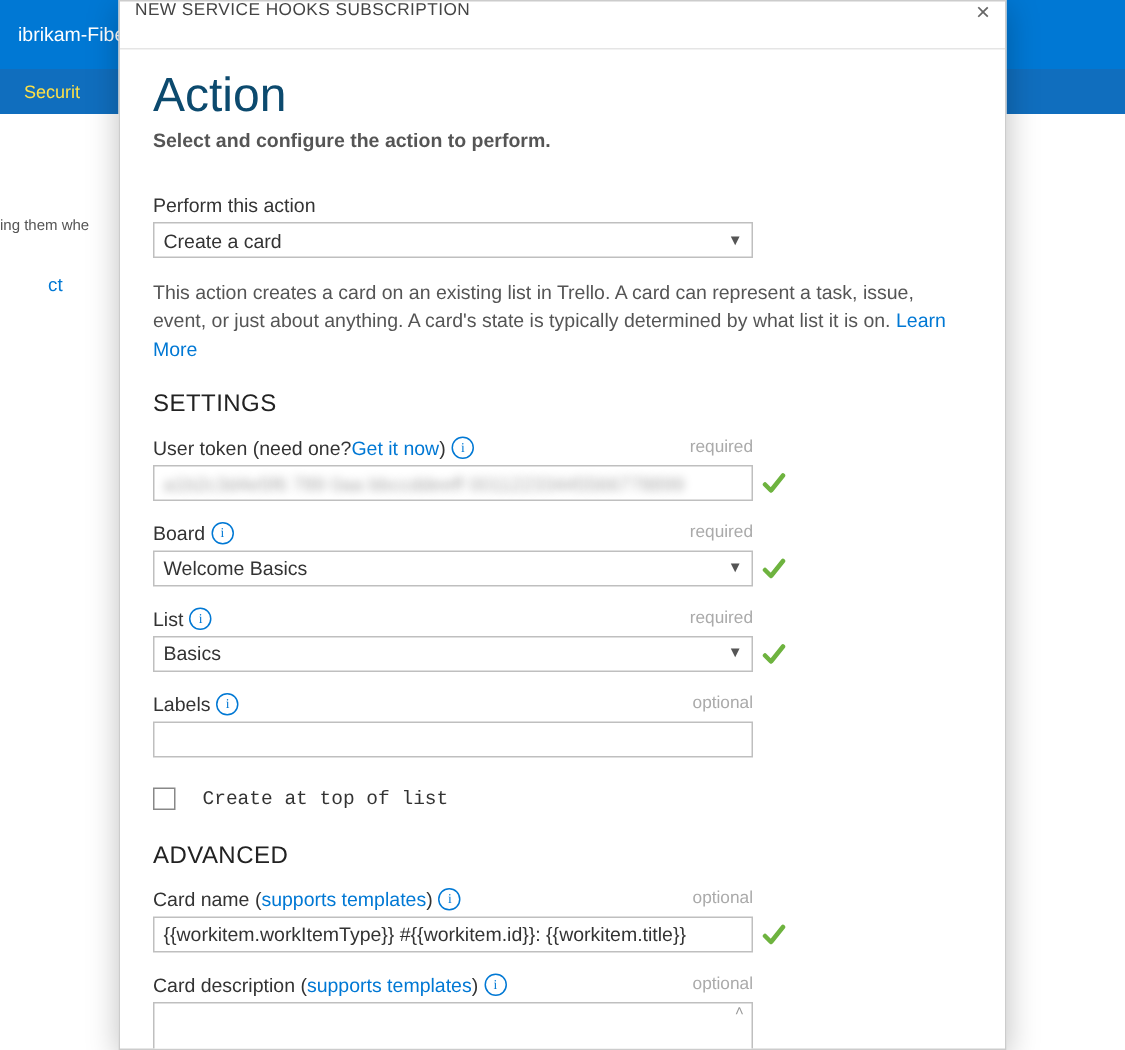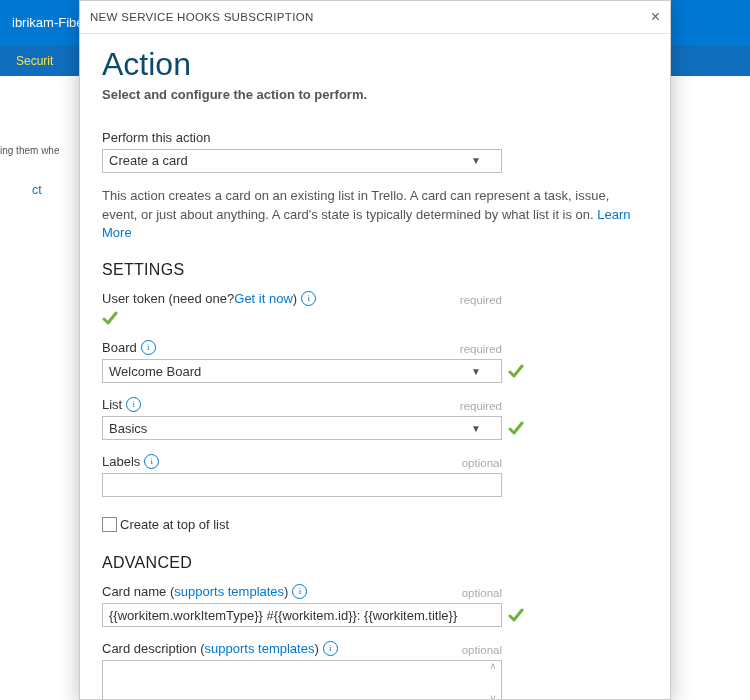--- a/index.html
+++ b/index.html
@@ -67,21 +67,20 @@
     background: #fff;
     border: 1px solid #ccc;
     box-shadow: 0 5px 20px rgba(0,0,0,.25);
     display: flex;
     flex-direction: column;
   }
   .modal-header {
     height: 32px;
     border-bottom: 1px solid #e5e5e5;
     display: flex;
-    align-items: center;
     padding: 0 10px;
   }
   .modal-title-small {
     font-size: 11.5px;
     letter-spacing: .3px;
     color: #444;
   }
   .modal-close {
     margin-left: auto;
     font-size: 16px;
@@ -104,21 +103,21 @@
     font-size: 13px;
     color: #555;
     margin-bottom: 28px;
     font-weight: bold;
   }
   .field-label {
     font-size: 13px;
     color: #333;
     margin-bottom: 4px;
     display: flex;
-    align-items: flex-end;
+    align-items: center;
   }
   .field-label .right-hint {
     margin-left: auto;
     font-size: 11.5px;
   }
   .hint-required { color: #aaa; }
   .hint-optional { color: #aaa; }
   .link { color: #0078d4; cursor: pointer; }
   .info-icon {
     display: inline-flex;
@@ -155,21 +154,21 @@
     height: 46px;
     resize: none;
     padding: 4px 6px;
     line-height: 1.3;
   }
   .select {
     display: flex;
     align-items: center;
     justify-content: space-between;
     cursor: pointer;
-    padding-right: 20px;
+    padding-right: 6px;
     text-align: right;
   }
   .select .chev {
     font-size: 10px;
     color: #555;
   }
   .check {
     width: 16px;
     height: 16px;
     flex: 0 0 auto;
@@ -191,24 +190,25 @@
   }
   .desc {
     font-size: 13px;
     color: #555;
     line-height: 1.45;
     margin: 14px 0 18px 0;
   }
   .checkbox-row {
     display: flex;
     align-items: center;
-    gap: 3px;
+    gap: 18px;
     margin: 20px 0 22px 0;
     font-size: 13px;
     color: #333;
+    font-family: Liberation Mono, monospace;
   }
   .checkbox {
     width: 13px; height: 13px;
     border: 1px solid #888;
     background: #fff;
   }
   .textarea-wrap {
     position: relative;
     flex: 1 1 auto;
     display: flex;
@@ -273,35 +273,36 @@
     <div class="section-head">SETTINGS</div>
 
     <div class="field-label" style="width:400px">
       <span>User token (need one? </span>
       <span class="link">Get it now</span>
       <span>)</span>
       <span class="info-icon">i</span>
       <span class="right-hint hint-required">required</span>
     </div>
     <div class="row">
+      <div class="input blurred" style="width:400px; flex:0 0 400px; line-height:24px">a1b2c3d4e5f6 789 0aa bbccddeeff 00112233445566778899</div>
       <span class="check">
         <svg viewBox="0 0 16 16">
             <path d="M2 9 L6 13 L14 3" stroke="#6eb33f" stroke-width="3" fill="none" stroke-linecap="round" stroke-linejoin="round"></path>
           </svg>
       </span>
     </div>
 
     <div class="field-label" style="width:400px">
       <span>Board</span>
       <span class="info-icon">i</span>
       <span class="right-hint hint-required">required</span>
     </div>
     <div class="row">
       <div class="select" style="width:400px; flex:0 0 400px">
-        <span>Welcome Board</span>
+        <span>Welcome Basics</span>
         <span class="chev">▼</span>
       </div>
       <span class="check">
         <svg viewBox="0 0 16 16">
             <path d="M2 9 L6 13 L14 3" stroke="#6eb33f" stroke-width="3" fill="none" stroke-linecap="round" stroke-linejoin="round"></path>
           </svg>
       </span>
     </div>
 
     <div class="field-label" style="width:400px">

